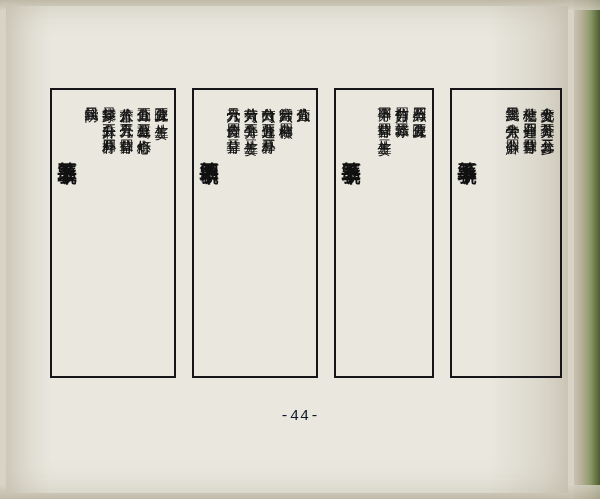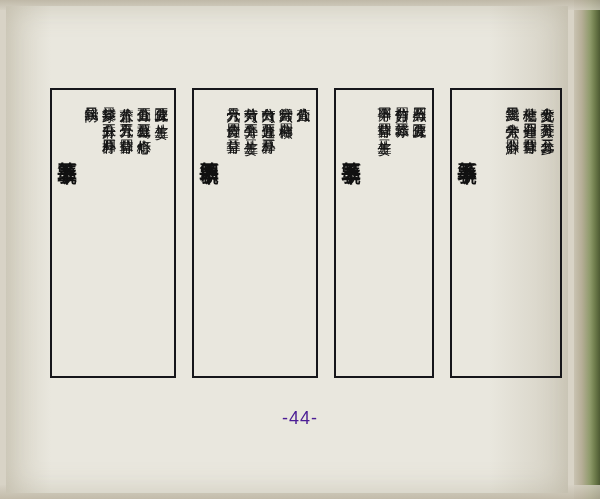--- a/index.html
+++ b/index.html
@@ -117,24 +117,24 @@
     white-space: nowrap;
     padding-top: 2px;
   }
 
   #page-number {
     position: absolute;
     left: 0;
     right: 0;
     top: 408px;
     text-align: center;
-    font-family: Liberation Sans, sans-serif;
-    font-size: 18px;
+    font-family: Liberation Mono, monospace;
+    font-size: 15px;
     letter-spacing: 1px;
-    color: #4c1d95;
+    color: #0f172a;
   }
 </style>
 </head>
 <body>
 
 <div id="page">
   <div id="book-edge-right"></div>
   <div id="book-edge-top"></div>
   <div id="book-edge-bottom"></div>
 

